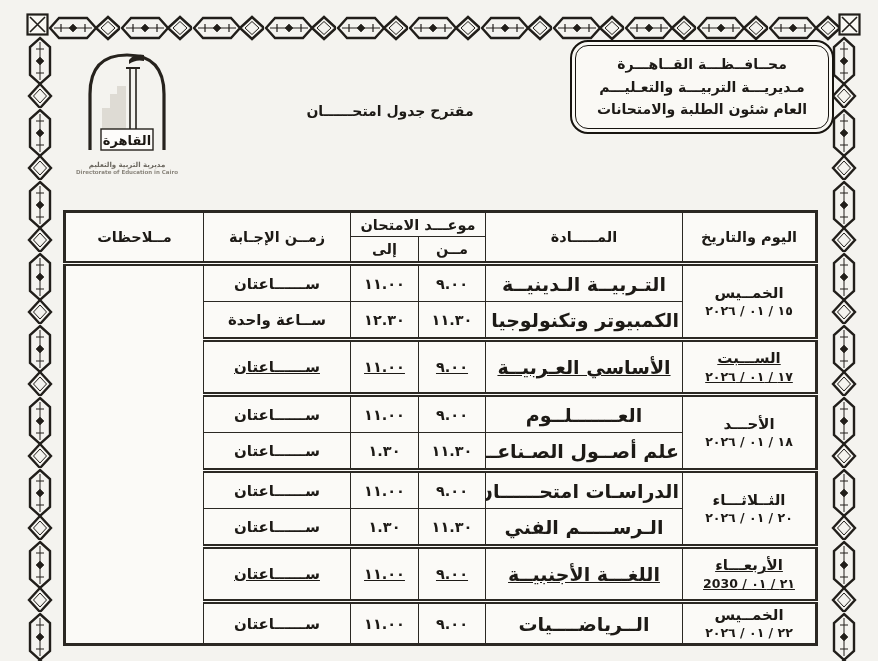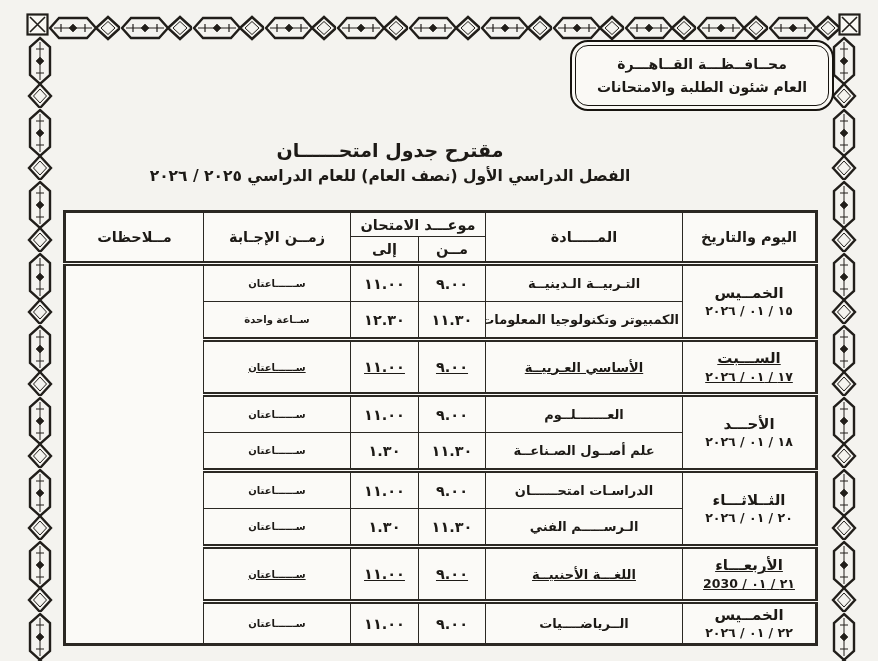--- a/index.html
+++ b/index.html
@@ -31,21 +31,21 @@
     padding:7px 10px;text-align:center;
   }
   .gov-line{font-size:14px;line-height:1.62;white-space:nowrap;}
 
   .logo-wrap{position:absolute;top:38px;left:64px;width:126px;text-align:center;}
   .logo-caption-ar{font-size:7px;color:#6b675f;margin-top:1px;line-height:1.2;}
   .logo-caption-en{font-size:5.5px;color:#8a857c;direction:ltr;line-height:1.2;}
 
   
   .titles{position:absolute;top:103px;left:70px;width:640px;text-align:center;}
-  .title-1{font-size:19px;margin-bottom:3px;margin-top:36px;}
+  .title-1{font-size:14px;margin-bottom:3px;}
   .title-2{font-size:15.5px;line-height:1.55;}
   .title-3{font-size:15.5px;line-height:1.55;}
 
   
   table.exam{
     position:absolute;top:210px;right:60px;width:752px;
     border-collapse:collapse;table-layout:fixed;
     background:#fbfaf7;border:3px solid #2b2823;
   }
   table.exam th,table.exam td{
@@ -54,23 +54,23 @@
     padding:1px 3px;overflow:hidden;
   }
   thead th{font-size:14.5px;}
   thead tr.h1{height:25px;}
   thead tr.h2{height:27px;}
   tbody tr:first-child td{border-top:5px double #2b2823;}
   tbody tr.group-start td{border-top:5px double #2b2823;}
   tr.row-std{height:38px;}
   tr.row-tall{height:55px;text-decoration:underline;}
   tr.row-med{height:43px;}
-  td.subj{font-size:13px;white-space:nowrap;}
+  td.subj{font-size:19px;white-space:nowrap;}
   td.num{font-size:14.5px;}
-  td.dur{font-size:10px;white-space:nowrap;}
+  td.dur{font-size:15px;white-space:nowrap;}
   .day-name{font-size:15px;line-height:1.35;}
   .date{font-size:12.5px;line-height:1.35;}
 </style>
 </head>
 <body>
 
 <div class="page">
 
   <svg class="chain chain-top" aria-hidden="true">
     <defs>
@@ -110,28 +110,41 @@
     <path d="M4,4 L19,19 M19,4 L4,19" stroke="#211e1a" stroke-width="1.6"></path>
   </svg>
   <svg class="corner corner-tr" aria-hidden="true" viewBox="0 0 23 23">
     <rect x="1.5" y="1.5" width="20" height="20" fill="#f8f7f3" stroke="#211e1a" stroke-width="2.2"></rect>
     <path d="M4,4 L19,19 M19,4 L4,19" stroke="#211e1a" stroke-width="1.6"></path>
   </svg>
 
   <div class="gov-box">
     <div class="gov-box-inner">
       <div class="gov-line">محــافــظـــة القــاهـــرة</div>
+      <div class="gov-line">مـديريـــة التربيـــة والتعـليـــم</div>
       <div class="gov-line">العام شئون الطلبة والامتحانات</div>
     </div>
   </div>
 
+  <div class="logo-wrap">
+    <svg width="118" height="118" viewBox="0 0 118 118" aria-hidden="true">
+      <path d="M34,94 V70 h8 v-14 h7 V48 h9 v46 Z" fill="#dedbd4"></path>
+      <path d="M22,112 V56 Q22,17 59,17 Q96,17 96,56 V112" fill="none" stroke="#26221d" stroke-width="3.2"></path>
+      <path d="M62,30 V92 M68,30 V92" stroke="#26221d" stroke-width="1.6" fill="none"></path>
+      <path d="M58,30 H72" stroke="#26221d" stroke-width="2"></path>
+      <path d="M61,22 Q67,15 76,17 L76,23 Q68,21 61,26 Z" fill="#26221d"></path>
+      <rect x="33" y="91" width="52" height="21" fill="#fdfcfa" stroke="#26221d" stroke-width="1.4"></rect>
+      <text x="59" y="107" text-anchor="middle" font-size="13" font-weight="bold" fill="#1c1813">القاهرة</text>
+    </svg>
+    <div class="logo-caption-ar">مديرية التربية والتعليم</div>
+    <div class="logo-caption-en">Directorate of Education in Cairo</div>
+  </div>
 
   <div class="titles">
     <div class="title-1">مقترح جدول امتحــــــان</div>
-    <div class="title-3">الفصل الدراسي الأول (نصف العام) للعام الدراسي ٢٠٢٥ / ٢٠٢٦</div>
   </div>
 
   <table class="exam" dir="rtl">
     <colgroup>
       <col style="width:134px">
         <col style="width:197px">
         <col style="width:67px">
       <col style="width:68px">
         <col style="width:147px">
         <col style="width:139px">

